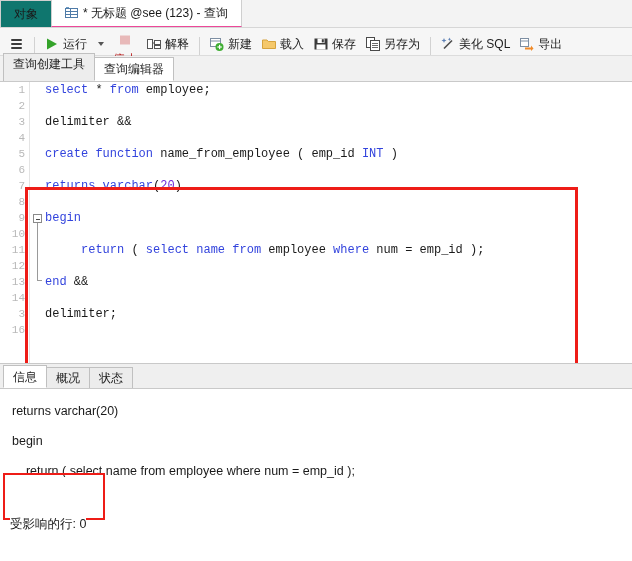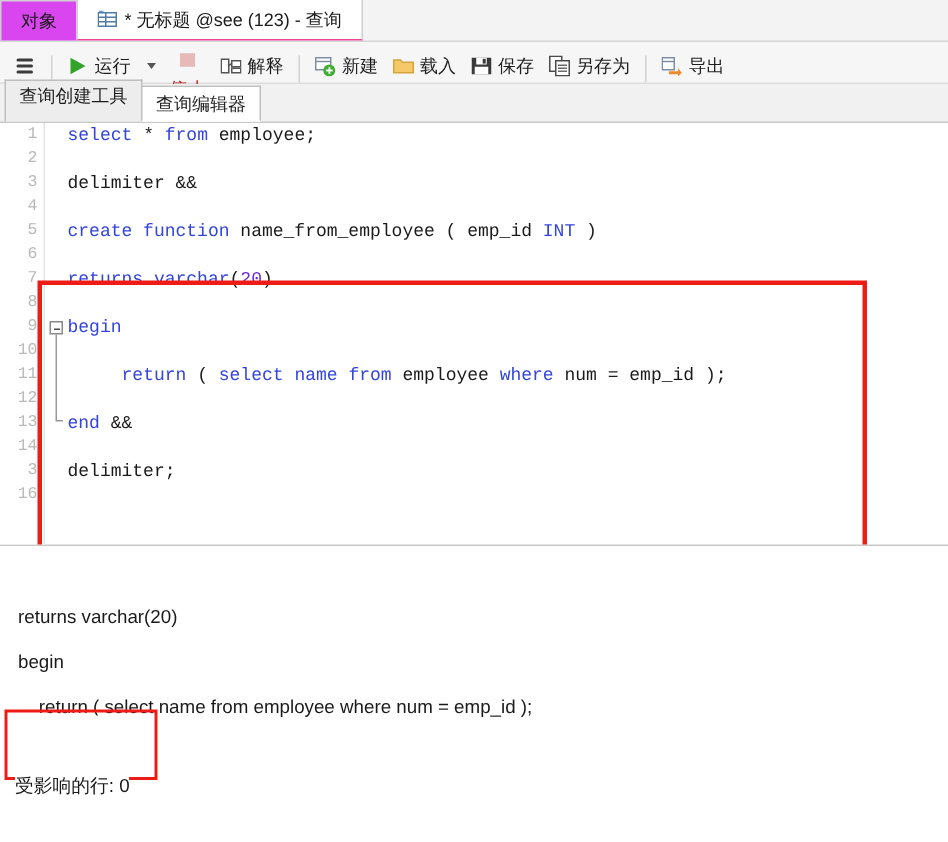--- a/index.html
+++ b/index.html
@@ -24,21 +24,21 @@
     padding-left: 0;
   }
   .tab {
     height: 27px;
     display: flex;
     align-items: center;
     gap: 5px;
     padding: 0 13px;
     font-size: 12px;
     color: #1a1a1a;
-    background: #d946ef;
+    background: #0f766e;
     border: 1px solid #cfcfcf;
     border-bottom: none;
     margin-right: -1px;
     cursor: default;
     white-space: nowrap;
   }
   .tab.active {
     background: #ffffff;
     height: 28px;
     border-bottom: 1px solid #ec4899;
@@ -366,20 +366,28 @@
         <rect x="4.5" y="3.5" width="9" height="10" fill="#fff" stroke="#4a4a4a" stroke-width="1"></rect>
         <line x1="6" y1="6.5" x2="12" y2="6.5" stroke="#6a6a6a" stroke-width="1"></line>
         <line x1="6" y1="8.5" x2="12" y2="8.5" stroke="#6a6a6a" stroke-width="1"></line>
         <line x1="6" y1="10.5" x2="12" y2="10.5" stroke="#6a6a6a" stroke-width="1"></line>
       </svg>
       <span>另存为</span>
     </div>
 
     <div class="tb-sep"></div>
 
+    <div class="tb-item">
+      <svg class="tb-icon" viewBox="0 0 14 14">
+        <line x1="3" y1="11.5" x2="11" y2="3.5" stroke="#4a4a4a" stroke-width="1.6"></line>
+        <path d="M3 1 L3.7 2.8 L5.5 3.5 L3.7 4.2 L3 6 L2.3 4.2 L0.5 3.5 L2.3 2.8 Z" fill="#5b7fb5"></path>
+        <path d="M8.5 0.5 L9 1.7 L10.2 2.2 L9 2.7 L8.5 3.9 L8 2.7 L6.8 2.2 L8 1.7 Z" fill="#5b7fb5"></path>
+      </svg>
+      <span>美化 SQL</span>
+    </div>
 
     <div class="tb-item">
       <svg class="tb-icon" viewBox="0 0 14 14">
         <rect x="0.5" y="1.5" width="8" height="8" fill="#fff" stroke="#7e8fa3" stroke-width="1"></rect>
         <line x1="0.5" y1="4" x2="8.5" y2="4" stroke="#7e8fa3" stroke-width="1"></line>
         <path d="M5 10.5 L11 10.5 L11 8.5 L13.5 11.5 L11 14 L11 12.5 L5 12.5 Z" fill="#f08a28"></path>
       </svg>
       <span>导出</span>
     </div>
 
@@ -419,20 +427,31 @@
       <div class="fold-line" style="top:141px; height:57px;"></div>
       <div class="fold-foot" style="top:198px;"></div>
     </div>
 
     <div class="code" id="code"><div class="ln-row"><span class="kw">select</span><span class="pln"> * </span><span class="kw">from</span><span class="pln"> employee;</span></div><div class="ln-row">&nbsp;</div><div class="ln-row"><span class="pln">delimiter &amp;&amp;</span></div><div class="ln-row">&nbsp;</div><div class="ln-row"><span class="kw">create function</span><span class="pln"> name_from_employee ( emp_id </span><span class="kw">INT</span><span class="pln"> )</span></div><div class="ln-row">&nbsp;</div><div class="ln-row"><span class="kw">returns varchar</span><span class="pln">(</span><span class="num">20</span><span class="pln">)</span></div><div class="ln-row">&nbsp;</div><div class="ln-row"><span class="kw">begin</span></div><div class="ln-row">&nbsp;</div><div class="ln-row"><span class="pln">     </span><span class="kw">return</span><span class="pln"> ( </span><span class="kw">select</span><span class="pln"> </span><span class="kw">name</span><span class="pln"> </span><span class="kw">from</span><span class="pln"> employee </span><span class="kw">where</span><span class="pln"> num = emp_id );</span></div><div class="ln-row">&nbsp;</div><div class="ln-row"><span class="kw">end</span><span class="pln"> &amp;&amp;</span></div><div class="ln-row">&nbsp;</div><div class="ln-row"><span class="pln">delimiter;</span></div><div class="ln-row">&nbsp;</div></div>
 
     <div class="redbox" style="left:25px; top:105px; width:553px; height:235px;"></div>
   </div>
 
   <div class="results">
+    <div class="res-tabs">
+      <div class="res-tab active">
+        <span>信息</span>
+      </div>
+      <div class="res-tab">
+        <span>概况</span>
+      </div>
+      <div class="res-tab">
+        <span>状态</span>
+      </div>
+    </div>
 
     <div class="res-body">
       <div class="res-line">returns varchar(20)</div>
       <div class="res-line">begin</div>
       <div class="res-line">    return ( select name from employee where num = emp_id );</div>
       <div class="res-line">end ;</div>
     </div>
 
     <div class="status-box"></div>
     <div class="status-text">

